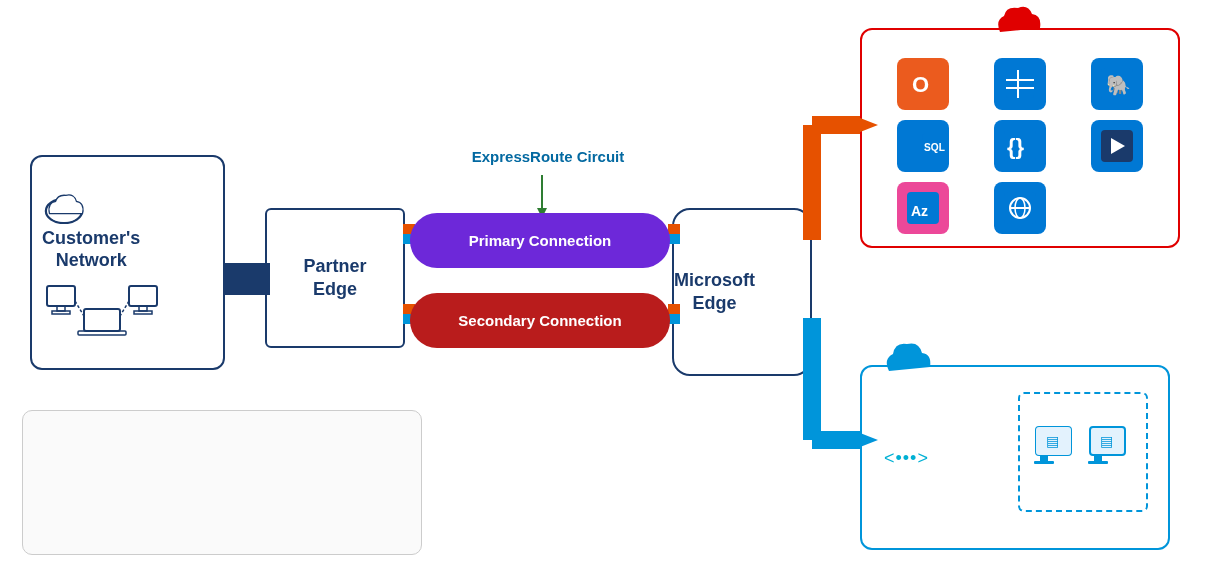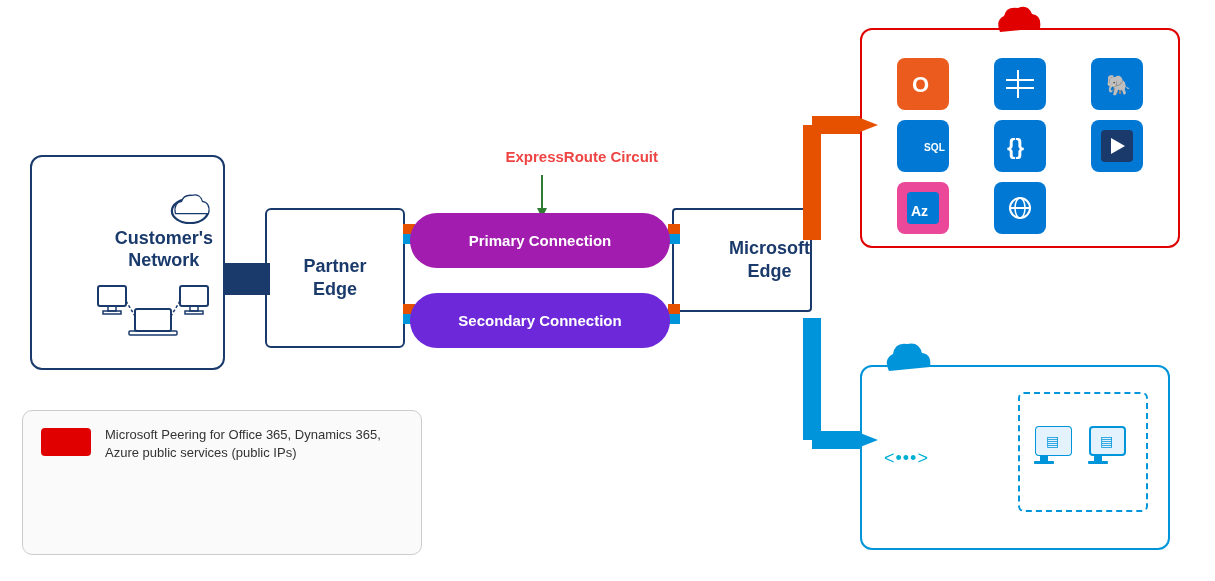--- a/index.html
+++ b/index.html
@@ -22,21 +22,21 @@
     .customer-network {
       position: absolute;
       left: 30px;
       top: 155px;
       width: 195px;
       height: 215px;
       border: 2.5px solid #1a3a6b;
       border-radius: 12px;
       display: flex;
       flex-direction: column;
-      align-items: flex-end;
+      align-items: flex-start;
       justify-content: center;
       padding: 10px;
     }
 
     .customer-network .label {
       font-size: 18px;
       font-weight: 600;
       color: #1a3a6b;
       text-align: center;
       line-height: 1.2;
@@ -65,66 +65,66 @@
       text-align: center;
       line-height: 1.3;
     }
 
     
     .microsoft-edge {
       position: absolute;
       left: 672px;
       top: 208px;
       width: 140px;
-      height: 104px;
+      height: 168px;
       border: 2.5px solid #1a3a6b;
-      border-radius: 4px;
-      display: flex;
-      align-items: center;
-      justify-content: flex-end;
+      border-radius: 18px;
+      display: flex;
+      align-items: center;
+      justify-content: flex-start;
       background: #fff;
     }
 
     .microsoft-edge .label {
       font-size: 18px;
       font-weight: 600;
       color: #1a3a6b;
       text-align: center;
       line-height: 1.3;
     }
 
     
     .primary-connection {
       position: absolute;
       left: 410px;
       top: 213px;
       width: 260px;
       height: 55px;
-      background: #a21caf;
+      background: #6d28d9;
       border-radius: 27px;
       display: flex;
       align-items: center;
       justify-content: center;
       z-index: 10;
     }
 
     .primary-connection .label {
       font-size: 15px;
       font-weight: 600;
       color: #fff;
     }
 
     
     .secondary-connection {
       position: absolute;
       left: 410px;
       top: 293px;
       width: 260px;
       height: 55px;
-      background: #6d28d9;
+      background: #b91c1c;
       border-radius: 27px;
       display: flex;
       align-items: center;
       justify-content: center;
       z-index: 10;
     }
 
     .secondary-connection .label {
       font-size: 15px;
       font-weight: 600;
@@ -306,21 +306,21 @@
       <line x1="33" y1="20" x2="42" y2="35" stroke="#1a3a6b" stroke-width="1.5" stroke-dasharray="3,2"></line>
       <line x1="87" y1="20" x2="78" y2="35" stroke="#1a3a6b" stroke-width="1.5" stroke-dasharray="3,2"></line>
     </svg>
   </div>
 
   <div class="partner-edge">
     <span class="label" style="white-space:pre-line;">Partner
 Edge</span>
   </div>
 
-  <div style="position:absolute; left:438px; top:148px; font-size:15px; font-weight:700; color:#ef4444; text-align:right; width:220px;">ExpressRoute Circuit</div>
+  <div style="position:absolute; left:438px; top:148px; font-size:15px; font-weight:700; color:#0369a1; text-align:center; width:220px;">ExpressRoute Circuit</div>
 
   <div class="primary-connection">
     <span class="label">Primary Connection</span>
   </div>
 
   <div class="secondary-connection">
     <span class="label">Secondary Connection</span>
   </div>
 
   <div class="microsoft-edge">
@@ -422,19 +422,15 @@
     </div>
 
     <div class="dots-horizontal" style="position:absolute; left:22px; top:75px; font-size:22px; color:#00b0d4; letter-spacing:1px;">
       <svg width="60" height="30" viewBox="0 0 60 30">
         <text x="0" y="22" font-size="18" fill="#00b0d4">&lt;•••&gt;</text>
       </svg>
     </div>
   </div>
 
   <div class="legend-box">
-    <div class="legend-item">
-      <div class="legend-color" style="background:#e00000;"></div>
-      <span class="legend-text">Microsoft Peering for Office 365, Dynamics 365, Azure public services (public IPs)</span>
-    </div>
   </div>
 
 </div>
 
 </body></html>

